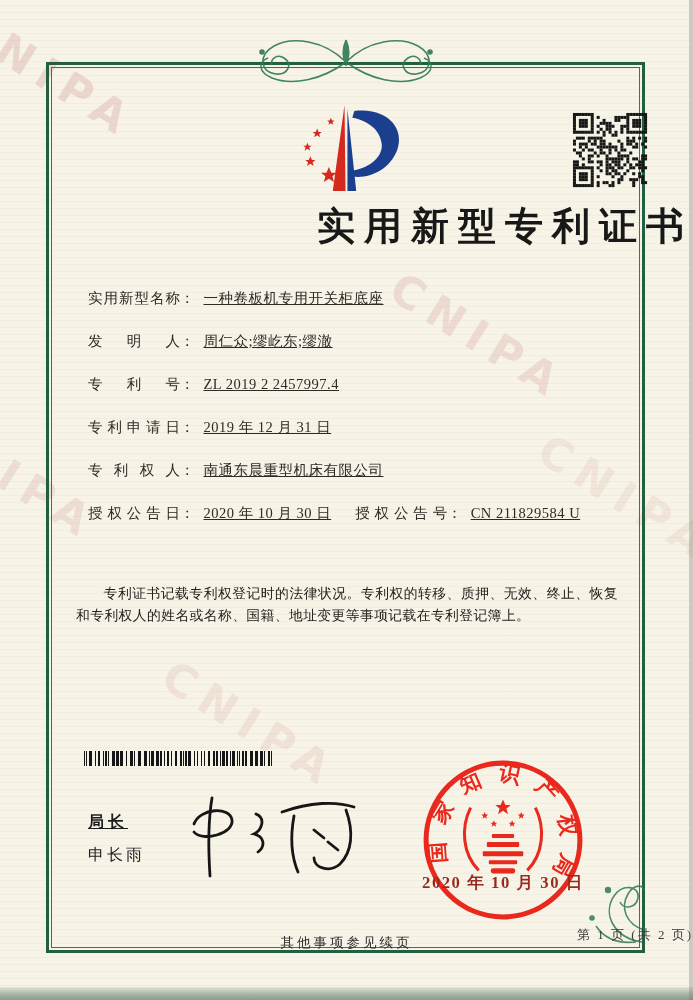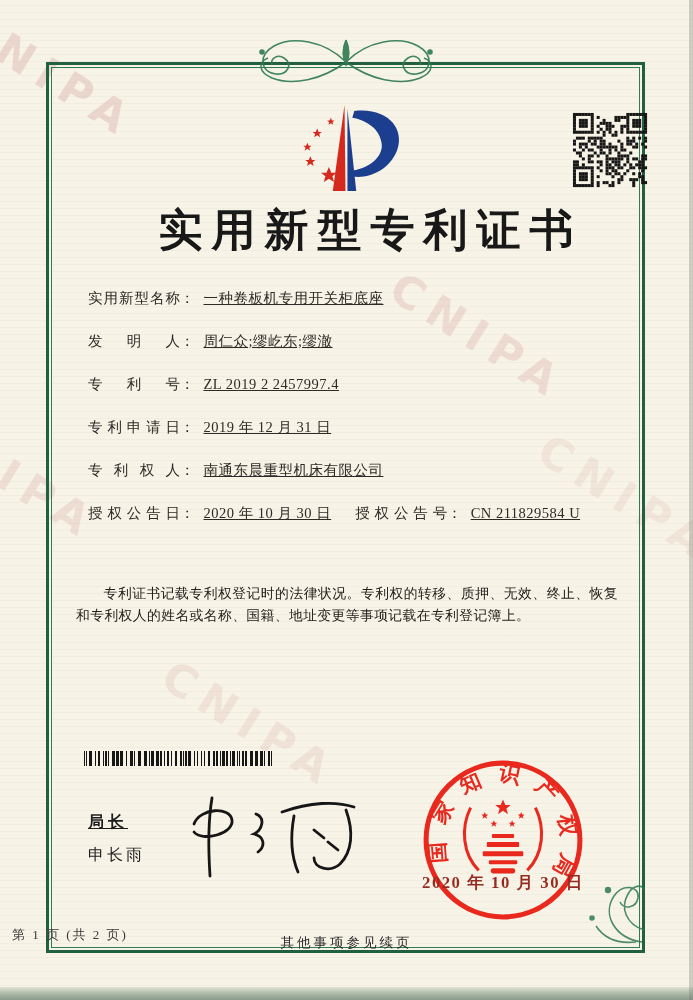--- a/index.html
+++ b/index.html
@@ -25,40 +25,40 @@
     position:absolute; left:46px; top:62px; width:599px; height:891px;
     border:3.5px solid #235f41; box-sizing:border-box;
   }
   .frame-inner { position:absolute; inset:2px; border:1px solid #2f7b53; }
   .ornament-top { position:absolute; left:196px; top:32px; }
   .corner-flourish { position:absolute; left:578px; top:868px; }
   .cert-no { position:absolute; left:88px; top:101px; font-size:15.5px; letter-spacing:1.5px; color:#3a3a3a; }
   .logo { position:absolute; left:284px; top:100px; }
   .qr { position:absolute; left:570px; top:110px; }
   .title {
-    position:absolute; left:0; right:0; top:201px; text-align:center;
-    font-size:44px; font-weight:700; letter-spacing:9px; color:#181818;padding-left:48px;
+    position:absolute; left:0; right:0; top:201px; text-align:right;
+    font-size:38px; font-weight:700; letter-spacing:9px; color:#181818;padding-left:48px;
   }
   .fields { position:absolute; left:88px; top:289px; width:540px; }
   .frow { height:20px; margin-bottom:23px; font-size:14.5px; white-space:nowrap;text-decoration:underline; }
   .flabel { display:inline-block; width:92px; text-align:justify; text-align-last:justify; }
   .fcolon { display:inline-block; margin-right:9px; }
   .fvalue { letter-spacing:0.5px; }
   .flabel.second { margin-left:24px; }
   .body-text {
     position:absolute; left:76px; top:583px; width:542px;
     font-size:13.8px; line-height:21.5px; text-align:justify; letter-spacing:0.4px; color:#25211d;
   }
   .body-text p { margin:0 0 3px 0; text-indent:2em; }
   .barcode { position:absolute; left:84px; top:751px; }
   .director-title { position:absolute; left:88px; top:812px; font-size:16px; font-weight:600; letter-spacing:4px; color:#1d1d1d;text-decoration:underline; }
   .director-name  { position:absolute; left:88px; top:845px; font-size:16px; letter-spacing:3px; color:#1d1d1d; }
   .signature { position:absolute; left:182px; top:788px; }
   .seal { position:absolute; left:418px; top:755px; }
-  .page-indicator { position:absolute; left:0; right:0; top:926px; text-align:left; font-size:13px; letter-spacing:2px; color:#3a3a3a;margin-left:12px; }
+  .page-indicator { position:absolute; left:0; right:0; top:926px; text-align:right; font-size:13px; letter-spacing:2px; color:#3a3a3a;margin-left:12px; }
   .continuation-note { position:absolute; left:0; right:0; top:926px; text-align:center; font-size:13.5px; letter-spacing:3px; color:#2a2a2a;margin-top:8px; }
   .scan-band { position:absolute; left:0; right:0; bottom:0; height:13px;
     background:linear-gradient(180deg,#e0e4d5 0%, #a9b6a3 55%, #8b9c8e 100%); }
   .scan-edge-right { position:absolute; top:0; bottom:0; right:0; width:4px; background:rgba(110,115,105,0.30); }
 </style>
 </head>
 <body>
 
 <div class="page">
 

